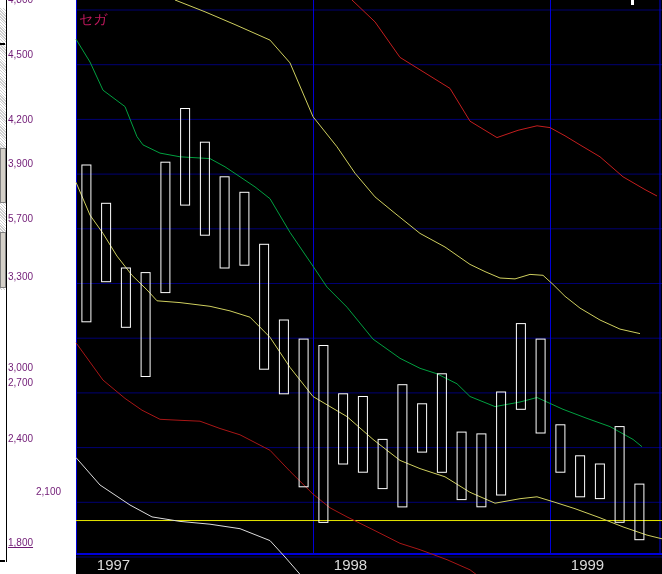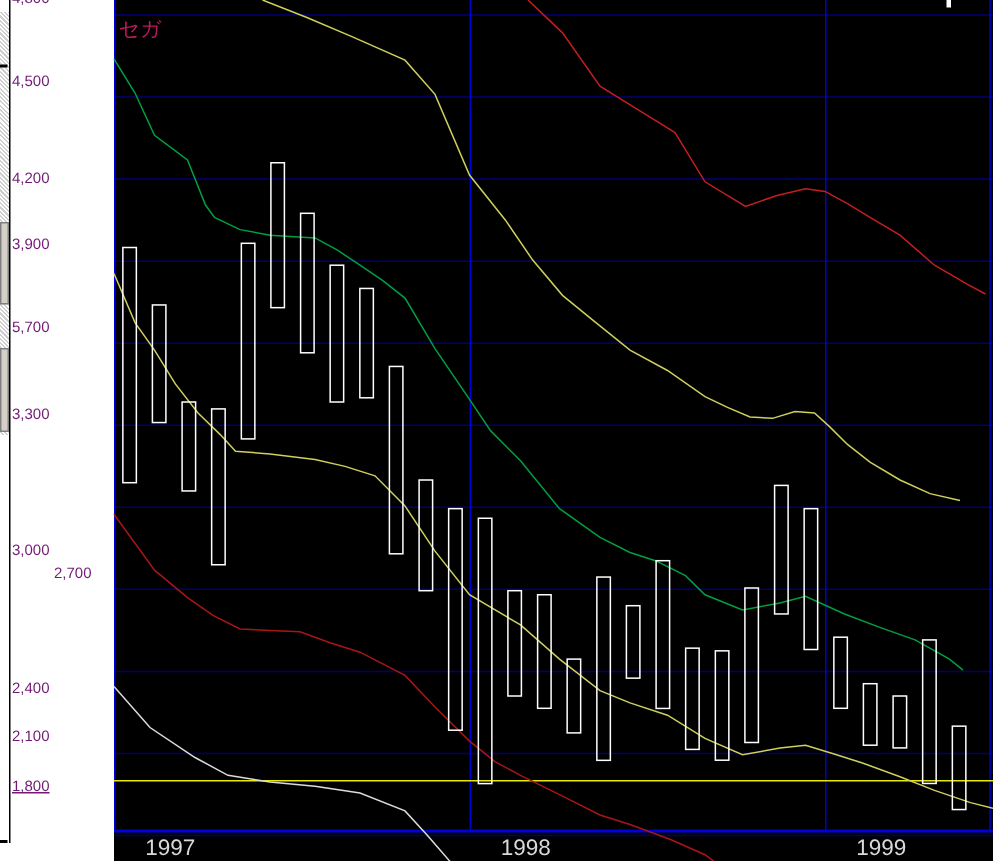--- a/index.html
+++ b/index.html
@@ -41,24 +41,24 @@
 </div>
 
 <div id="yaxis">
     <div class="ylab" style="top: -9px;">4,800</div>
     <div class="ylab" style="top: 45.7px;">4,500</div>
     <div class="ylab" style="top: 100.4px; margin-top: 11px;">4,200</div>
     <div class="ylab" style="top: 155.1px;">3,900</div>
     <div class="ylab" style="top: 209.8px;">5,700</div>
     <div class="ylab" style="top: 268px;">3,300</div>
     <div class="ylab" style="top: 319.2px; margin-top: 40px;">3,000</div>
-    <div class="ylab" style="top: 373.9px; padding-left: 28px;">2,700</div>
-    <div class="ylab" style="top: 451px;">2,400</div>
-    <div class="ylab" style="top: 483.3px;">2,100</div>
-    <div class="ylab" style="top: 516px; text-decoration: underline;">1,800</div>
+    <div class="ylab" style="top: 373.9px;">2,700</div>
+    <div class="ylab" style="top: 430px;">2,400</div>
+    <div class="ylab" style="top: 483.3px; padding-left: 28px;">2,100</div>
+    <div class="ylab" style="top: 534px; text-decoration: underline;">1,800</div>
   </div>
 
 <svg id="chart" xmlns="http://www.w3.org/2000/svg" width="662" height="574">
     <rect x="76" y="0" width="586" height="574" fill="#000000"></rect>
     <line x1="76" y1="10" x2="662" y2="10" stroke="#000073" stroke-width="1"></line>
     <line x1="76" y1="64.7" x2="662" y2="64.7" stroke="#000073" stroke-width="1"></line>
     <line x1="76" y1="119.4" x2="662" y2="119.4" stroke="#000073" stroke-width="1"></line>
     <line x1="76" y1="174.10000000000002" x2="662" y2="174.10000000000002" stroke="#000073" stroke-width="1"></line>
     <line x1="76" y1="228.8" x2="662" y2="228.8" stroke="#000073" stroke-width="1"></line>
     <line x1="76" y1="283.5" x2="662" y2="283.5" stroke="#000073" stroke-width="1"></line>

